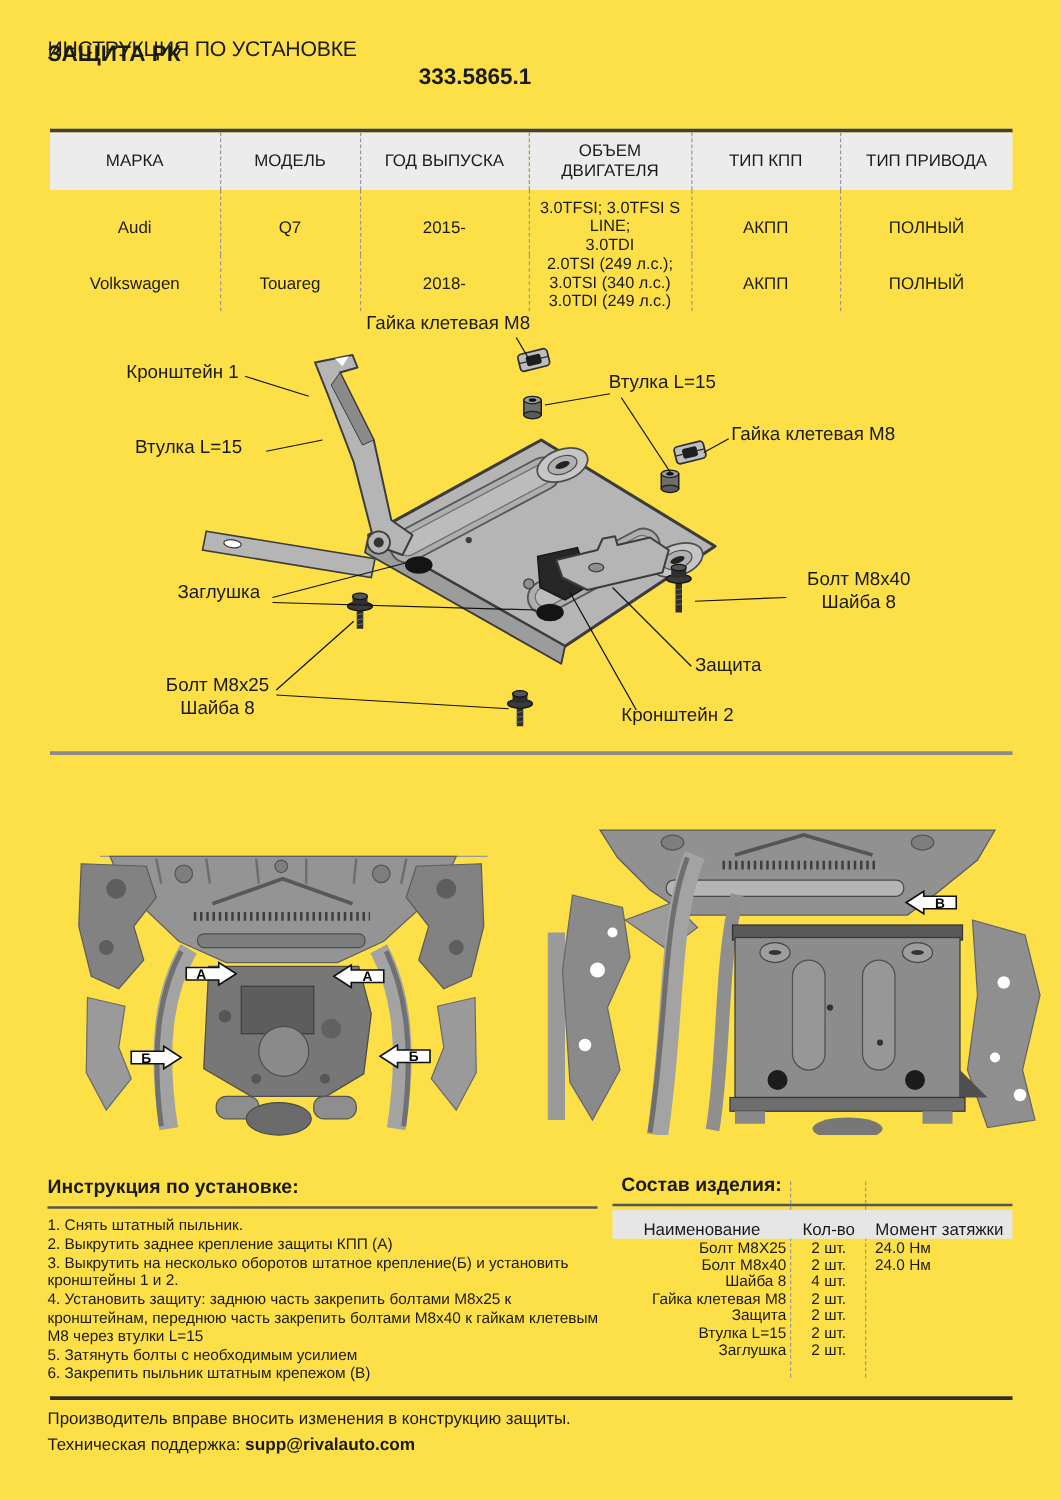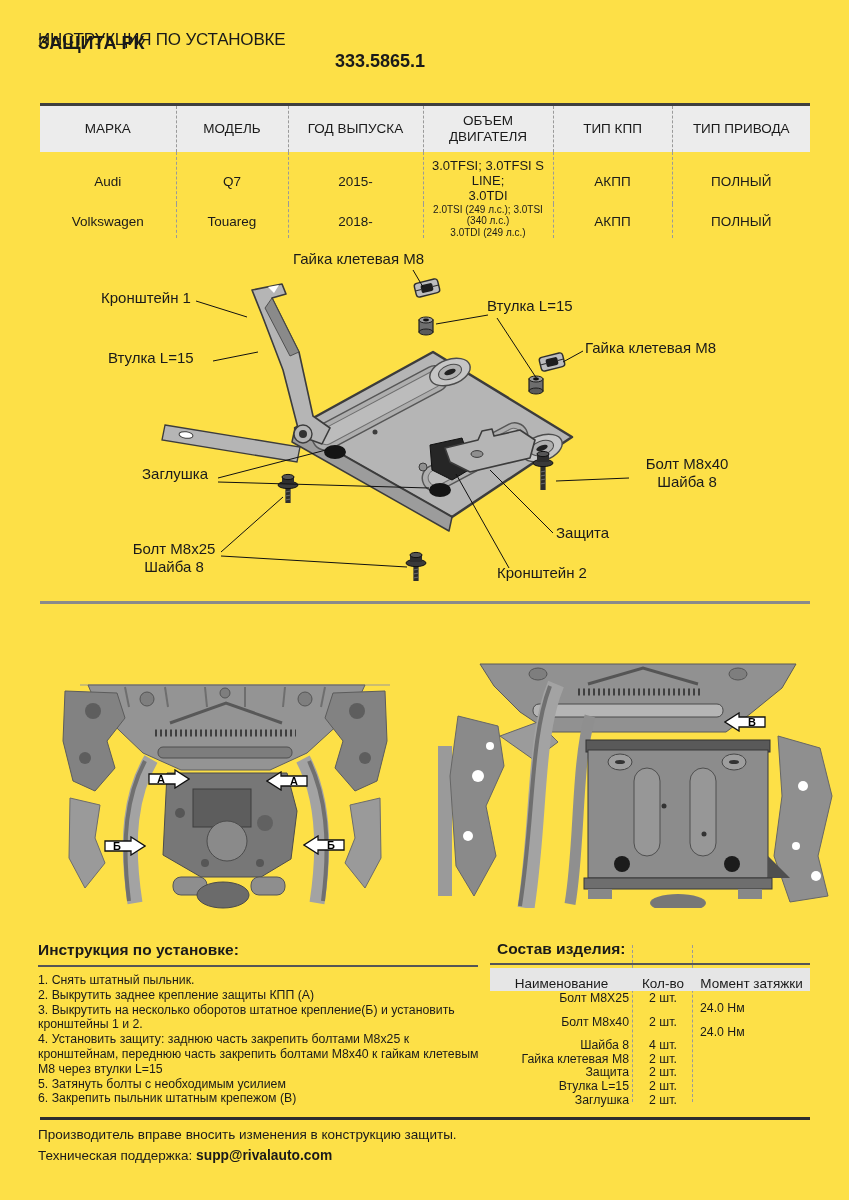--- a/index.html
+++ b/index.html
@@ -14,42 +14,42 @@
   .fit-wrap{left:40px;top:103px;width:770px;border-top:3px solid #3f3f3f;}
   table.fit{border-collapse:collapse;width:770px;table-layout:fixed;}
   table.fit th,table.fit td{text-align:center;vertical-align:middle;font-weight:normal;
         border-left:1px dashed #9a9a9a;padding:0;}
   table.fit th:first-child,table.fit td:first-child{border-left:none;text-align:center;}
   table.fit thead th{background:#ececec;height:46px;font-size:13.5px;line-height:1.15;}
   table.fit tbody td{font-size:13.5px;height:27px;}
   table.fit tbody tr:first-child td{padding-top:7px;}
   .c1{width:136px}.c2{width:112px}.c3{width:135px}.c4{width:130px}.c5{width:119px}.c6{width:138px}
   .engine1{font-size:13px;line-height:1.15;}
-  .engine2{font-size:10px;line-height:1.15;}
+  .engine2{font-size:13px;line-height:1.15;}
   
   .dlabel{font-size:15px;white-space:nowrap;}
   .dlabel.center{text-align:center;white-space:normal;line-height:1.2;}
   
   .sec-h{font-size:15.5px;font-weight:bold;}
   .rule2{height:2px;background:#555;}
   .rule3{height:3px;background:#8a8a8a;}
   .rule3d{height:3px;background:#2e2e2e;}
   
   .steps{left:38px;top:973px;width:447px;font-size:12.3px;line-height:14.8px;}
   
   .parts-head{left:490px;top:968px;width:320px;height:23px;background:#e6e6e6;
         display:flex;align-items:flex-end;font-size:13.5px;}
   .ph-name{width:143px;text-align:center;}
   .ph-qty{width:60px;text-align:center;}
   .ph-tq{width:117px;text-align:center;}
   .parts-rows{left:490px;top:992px;width:320px;font-size:12.3px;line-height:13.6px;}
   .prow{display:flex;}
   .pr-name{width:139px;text-align:right;padding-right:4px;}
   .pr-qty{width:60px;text-align:center;}
-  .pr-tq{width:110px;padding-left:7px;margin-top:10px;}
+  .pr-tq{width:110px;padding-left:7px;}
   .vdash{border-left:1px dashed #9a9a9a;width:0;}
   
   .foot1{left:38px;top:1127px;font-size:13.5px;}
   .foot2{left:38px;top:1148px;font-size:13.5px;}
   .foot2 b{font-size:13.8px;}
   svg{display:block;}
   .marker-text{font-size:11px;font-weight:bold;font-family:"Liberation Sans",sans-serif;}
 </style>
 </head>
 <body>

